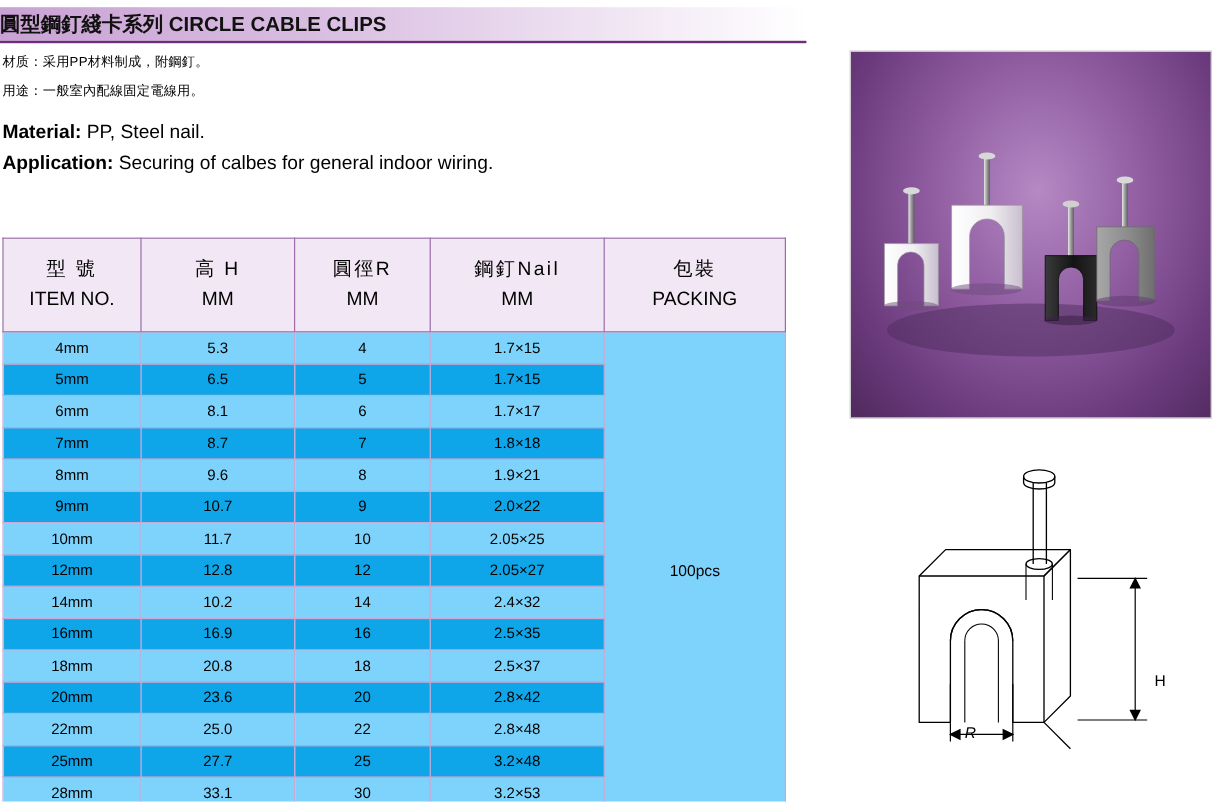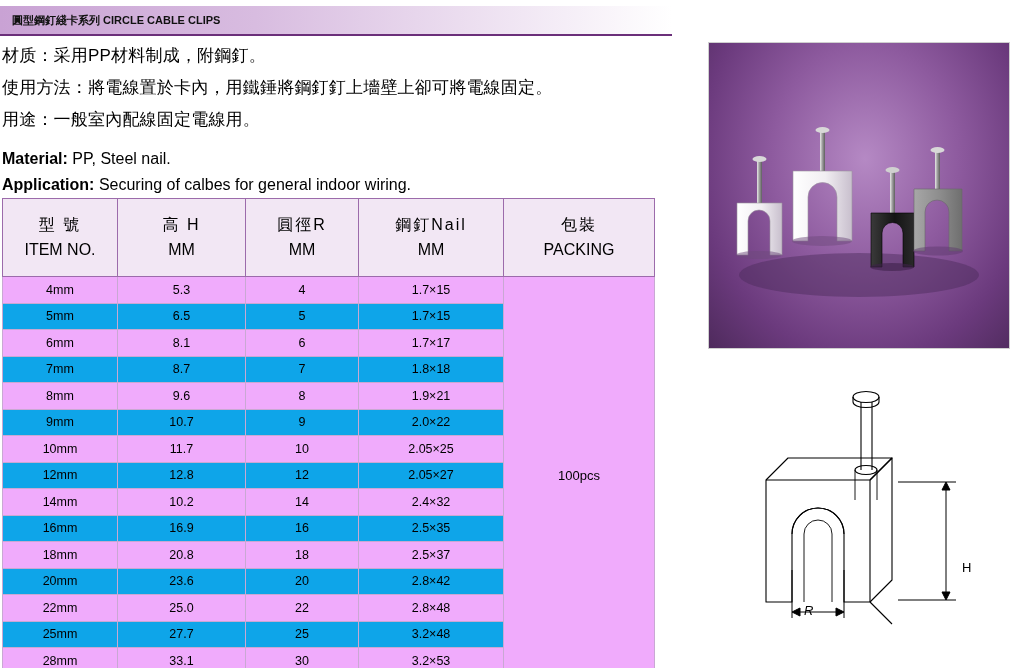--- a/index.html
+++ b/index.html
@@ -16,36 +16,36 @@
   .title-bar {
     position: absolute;
     left: 0; top: 6px;
     width: 672px; height: 30px;
     background: linear-gradient(to right, #c9a2d4 0%, #d8bce0 38%, #ffffff 100%);
     display: flex;
     align-items: center;
     border-bottom: 2px solid #6b2f7a;
   }
   .title-bar .title-text {
-    font-size: 11px;
+    font-size: 17px;
     font-weight: bold;
     color: #111;
-    padding-left: 12px;
+    padding-left: 0;
     letter-spacing: 0px;
     white-space: nowrap;
   }
 
   
   .desc {
     position: absolute;
     left: 2px; top: 44px;
     width: 660px;
   }
   .desc .cn-line {
-    font-size: 17px;
+    font-size: 11px;
     color: #000;
     margin-bottom: 9px;
     letter-spacing: .2px;
   }
   .desc .spacer { height: 10px; }
   .desc .en-line {
     font-size: 16px;
     color: #000;
     margin-bottom: 8px;
   }
@@ -80,21 +80,21 @@
   .spec-table thead th .l2 { display: block; }
 
   .spec-table tbody td {
     height: 26.5px;
     border: 1px solid #c9a8d3;
     font-size: 12.5px;
     color: #000;
     text-align: center;
     vertical-align: middle;
   }
-  .spec-table tbody tr.odd td { background: #f0abfc; }
+  .spec-table tbody tr.odd td { background: #7dd3fc; }
   .spec-table tbody tr.even td { background: #0ea5e9; }
   .spec-table tbody td.packing {
     border: 1px solid #c9a8d3;
     background: #ffffff;
     font-size: 13px;
   }
 
   
   .photo {
     position: absolute;
@@ -127,21 +127,20 @@
 <body>
 
 <div class="page">
 
   <div class="title-bar">
     <span class="title-text">圓型鋼釘綫卡系列 CIRCLE CABLE CLIPS</span>
   </div>
 
   <div class="desc">
     <div class="cn-line">材质：采用PP材料制成，附鋼釘。</div>
-    <div class="cn-line">使用方法：將電線置於卡內，用鐵錘將鋼釘釘上墻壁上卻可將電線固定。</div>
     <div class="cn-line">用途：一般室內配線固定電線用。</div>
     <div class="spacer"></div>
     <div class="en-line">
       <b>Material:</b>
       <span>PP, Steel nail.</span>
     </div>
     <div class="en-line">
       <b>Application:</b>
       <span>Securing of calbes for general indoor wiring.</span>
     </div>

